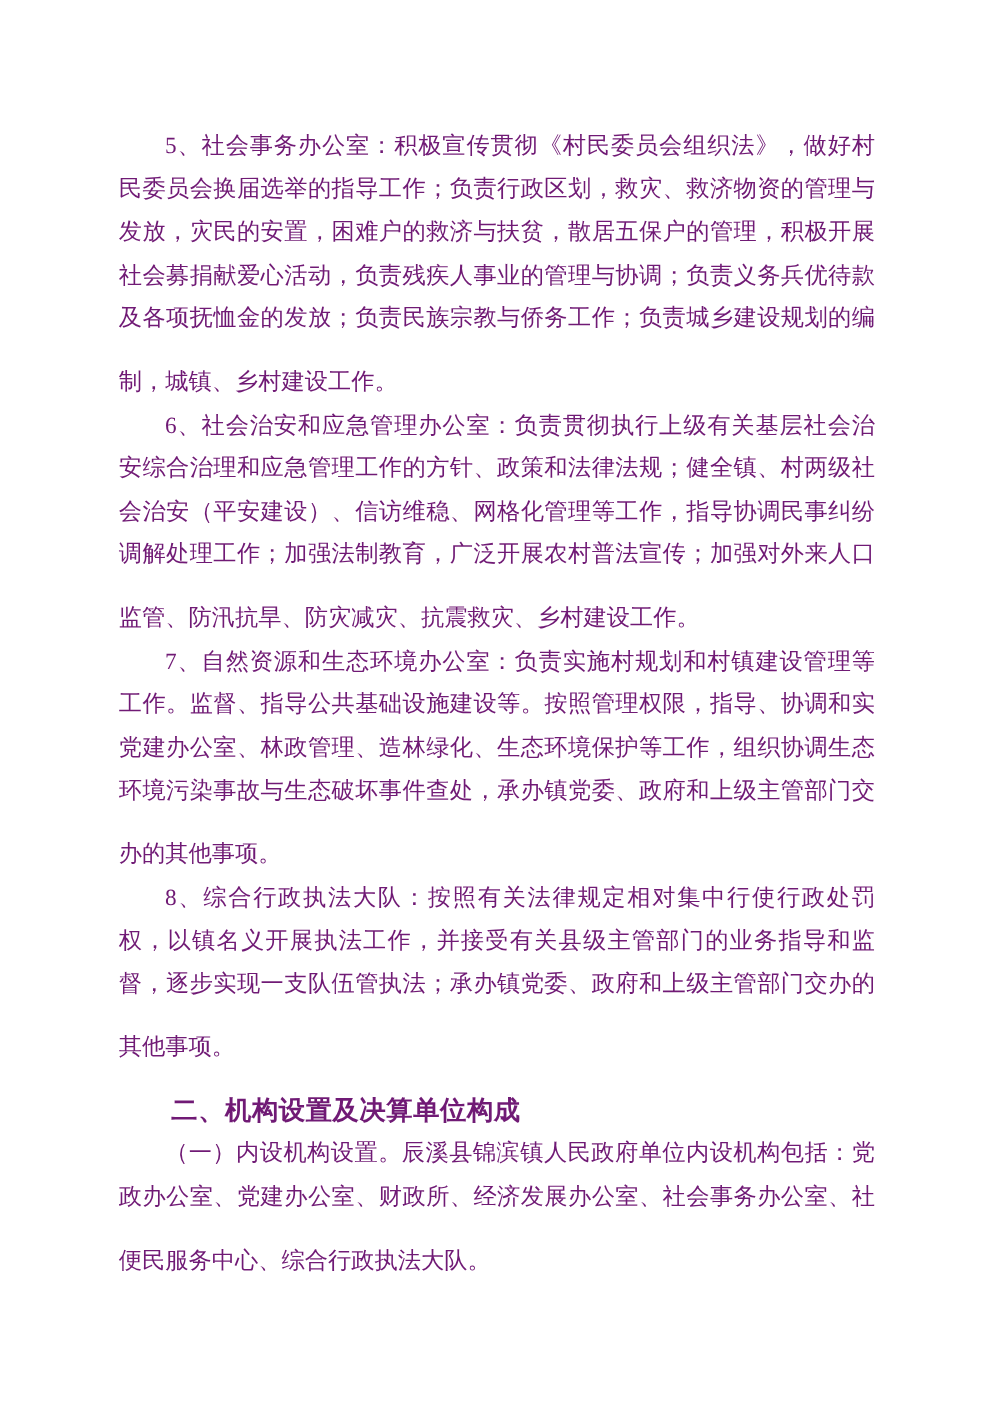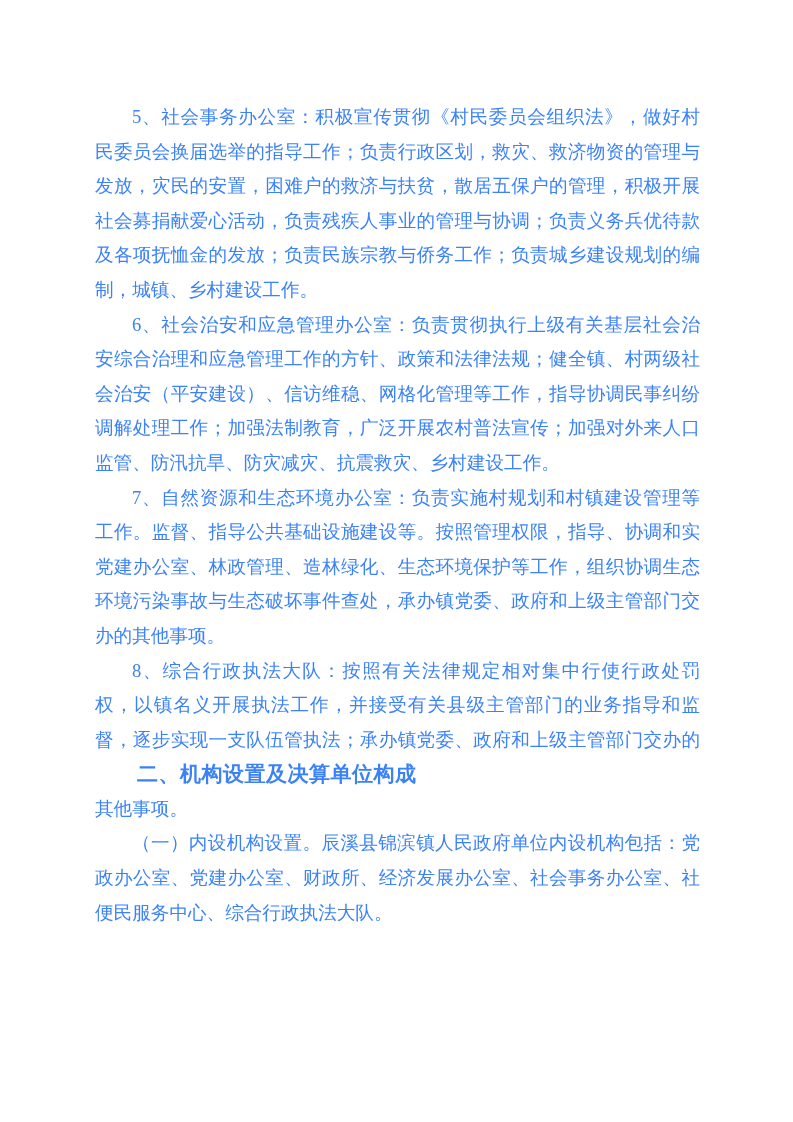--- a/index.html
+++ b/index.html
@@ -19,29 +19,30 @@
     position: absolute;
     left: 95px;
     top: 100px;
     width: 605px;
   }
   .line {
     font-family: "Liberation Serif", "DejaVu Serif", serif;
     font-size: 18.6px;
     line-height: 34.6px;
     height: 34.6px;
-    color: #3b82f6;
+    color: #701a75;
     text-align: justify;
     text-align-last: justify;
     white-space: normal;
     overflow: hidden;
   }
   .line.last {
     text-align: left;
     text-align-last: left;
+    margin-top: 16px;
   }
   .line.first {
     text-indent: 37px;
   }
   .line.heading {
     font-family: "Liberation Sans", "DejaVu Sans", sans-serif;
     font-weight: 700;
     font-size: 21px;
     text-align: left;
     text-align-last: left;
@@ -66,19 +67,19 @@
       <div class="line">调解处理工作；加强法制教育，广泛开展农村普法宣传；加强对外来人口</div>
       <div class="line last">监管、防汛抗旱、防灾减灾、抗震救灾、乡村建设工作。</div>
       <div class="line first">7、自然资源和生态环境办公室：负责实施村规划和村镇建设管理等</div>
       <div class="line">工作。监督、指导公共基础设施建设等。按照管理权限，指导、协调和实</div>
       <div class="line">党建办公室、林政管理、造林绿化、生态环境保护等工作，组织协调生态</div>
       <div class="line">环境污染事故与生态破坏事件查处，承办镇党委、政府和上级主管部门交</div>
       <div class="line last">办的其他事项。</div>
       <div class="line first">8、综合行政执法大队：按照有关法律规定相对集中行使行政处罚</div>
       <div class="line">权，以镇名义开展执法工作，并接受有关县级主管部门的业务指导和监</div>
       <div class="line">督，逐步实现一支队伍管执法；承办镇党委、政府和上级主管部门交办的</div>
+      <div class="line last">其他事项。</div>
       <div class="line first last heading">二、机构设置及决算单位构成</div>
-      <div class="line last">其他事项。</div>
       <div class="line first">（一）内设机构设置。辰溪县锦滨镇人民政府单位内设机构包括：党</div>
       <div class="line">政办公室、党建办公室、财政所、经济发展办公室、社会事务办公室、社</div>
       <div class="line last">便民服务中心、综合行政执法大队。</div>
     </div>
 </div>
 
 </body></html>

